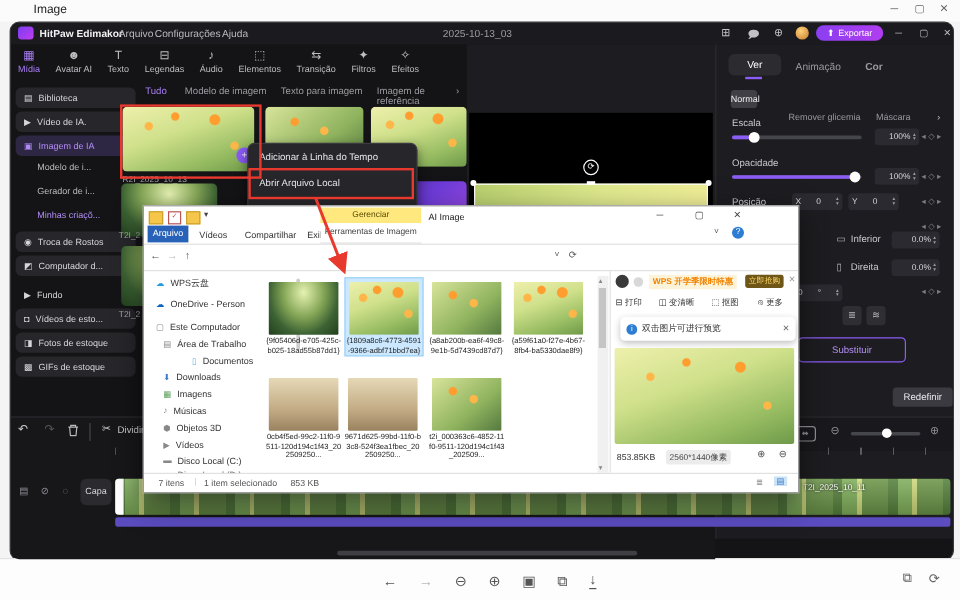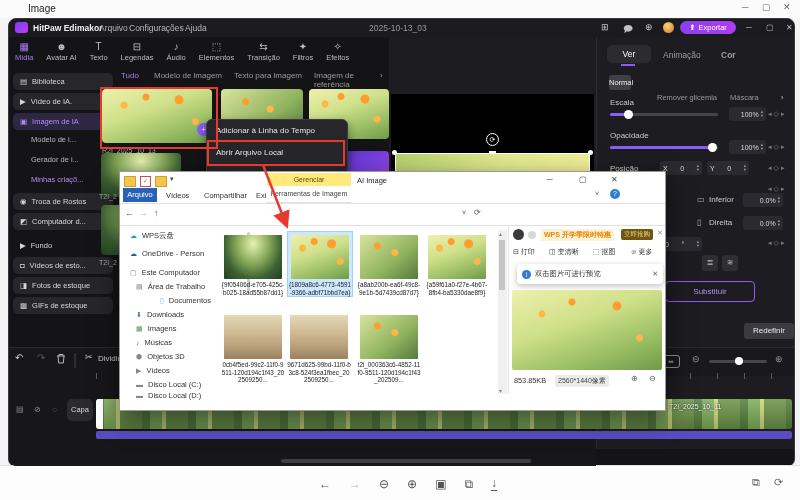--- a/index.html
+++ b/index.html
@@ -475,20 +475,28 @@
           <span style="font-size:7.3px;color:#333;">双击图片可进行预览</span>
           <span style="margin-left:auto;color:#666;font-size:7px;">✕</span>
         </div>
         <div class="orch" style="position:absolute;left:3px;top:64px;width:150px;height:80px;border-radius:2px;"></div>
         <span style="position:absolute;left:5px;top:150px;font-size:7.3px;color:#333;">853.85KB</span>
         <span style="position:absolute;left:46px;top:149px;font-size:7px;color:#444;background:#ececec;padding:1px 3px;border-radius:2px;">2560*1440像素</span>
         <span style="position:absolute;left:122px;top:148px;font-size:8px;color:#555;">⊕</span>
         <span style="position:absolute;left:140px;top:148px;font-size:8px;color:#555;">⊖</span>
       </div>
 
+      <div class="ex-abs" style="left:0;top:222px;width:545px;height:16px;background:#fff;border-top:1px solid #e0e0e0;z-index:3;">
+        <span style="position:absolute;left:12px;top:3px;font-size:7.3px;color:#555;">7 itens</span>
+        <span style="position:absolute;left:42px;top:3px;color:#ccc;font-size:7px;">|</span>
+        <span style="position:absolute;left:50px;top:3px;font-size:7.3px;color:#555;">1 item selecionado</span>
+        <span style="position:absolute;left:122px;top:3px;font-size:7.3px;color:#555;">853 KB</span>
+        <span style="position:absolute;left:510px;top:3px;font-size:7px;color:#888;">≣</span>
+        <span style="position:absolute;left:525px;top:2px;font-size:7px;color:#3a78c8;background:#cce4f7;padding:0 2px;">▤</span>
+      </div>
     </div>
 
     <div class="redbox" style="left:91px;top:68px;width:114px;height:58px;"></div>
     <div class="redbox" style="left:198px;top:121px;width:134px;height:22px;"></div>
     <svg class="abs z20" style="left:0;top:0;pointer-events:none;" width="785" height="447">
       <defs>
           <marker id="ah" markerWidth="7" markerHeight="7" refX="5" refY="3.5" orient="auto">
             <path d="M0,0 L7,3.5 L0,7 z" fill="#e8392f"></path>
           </marker>
         </defs>

